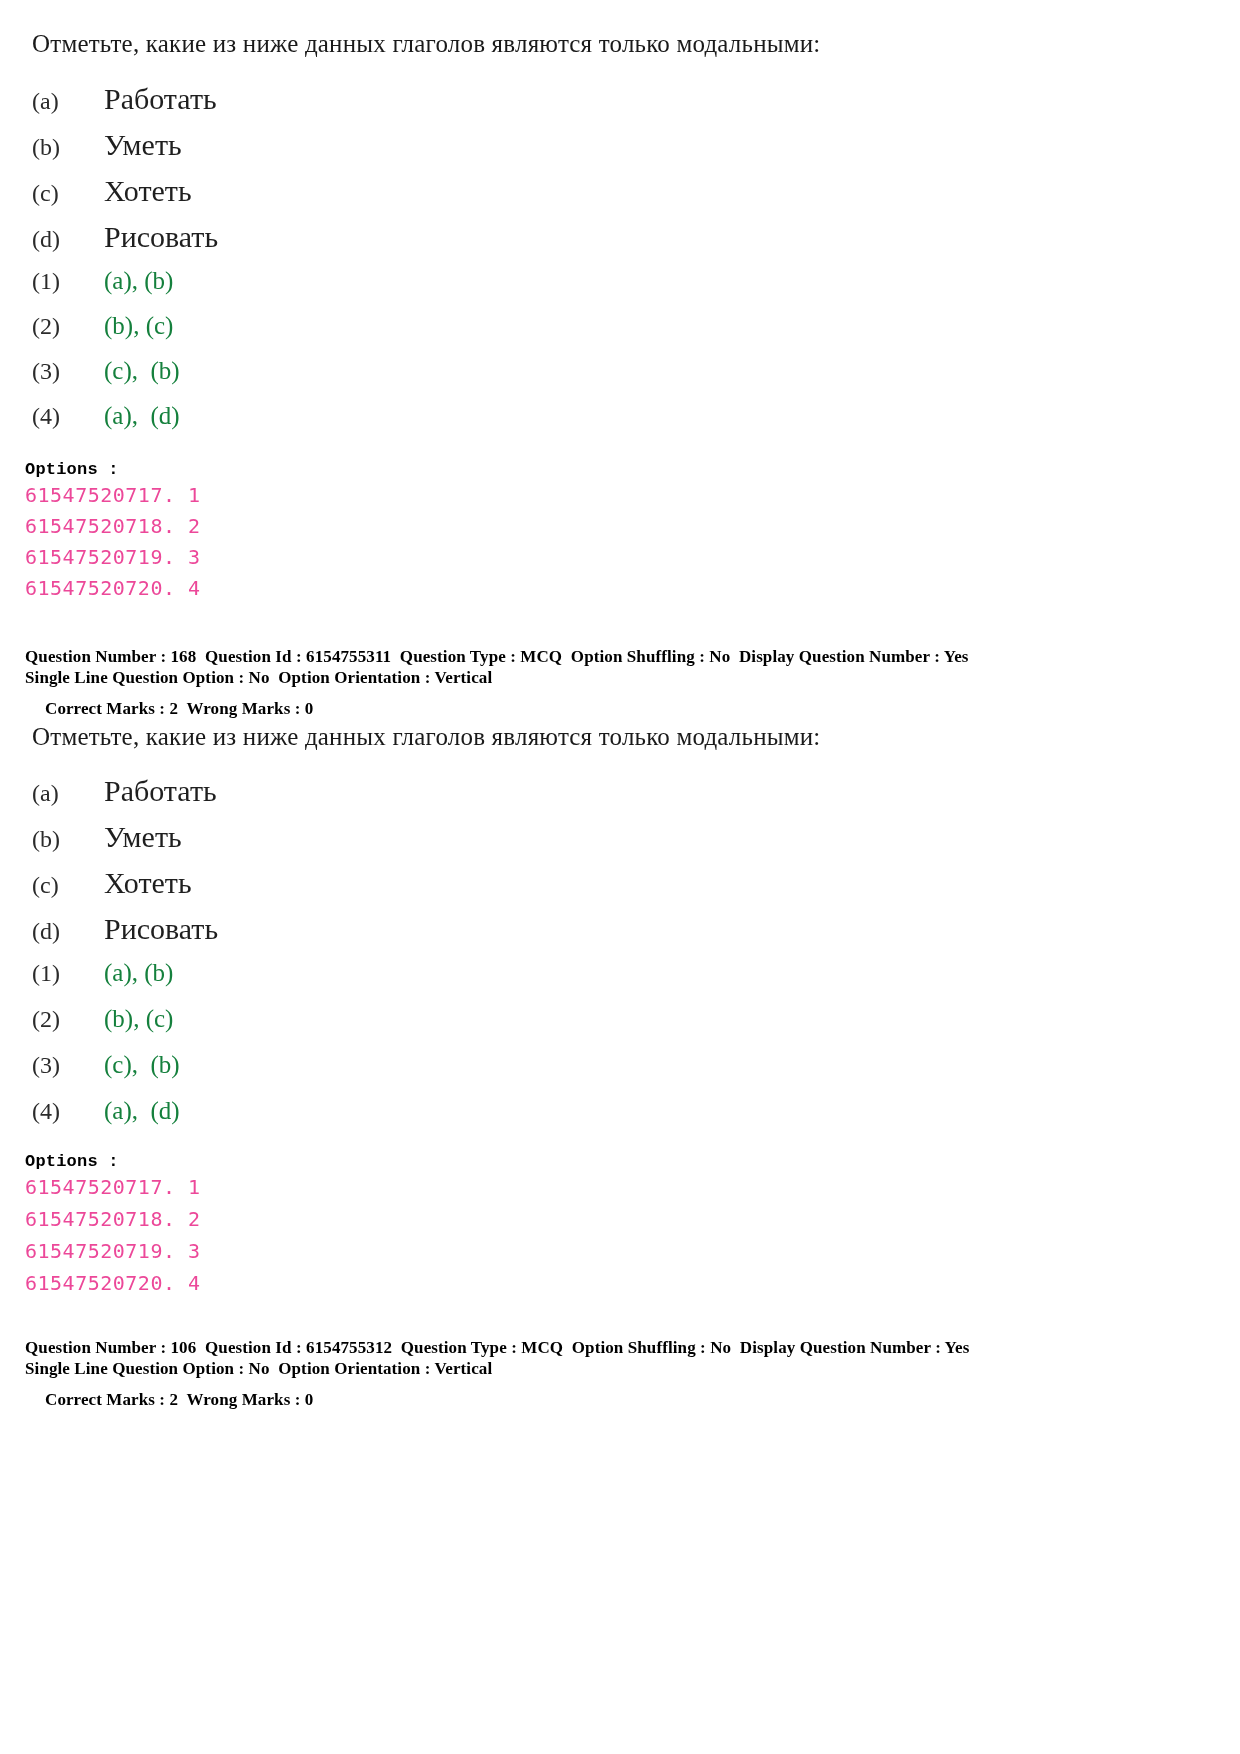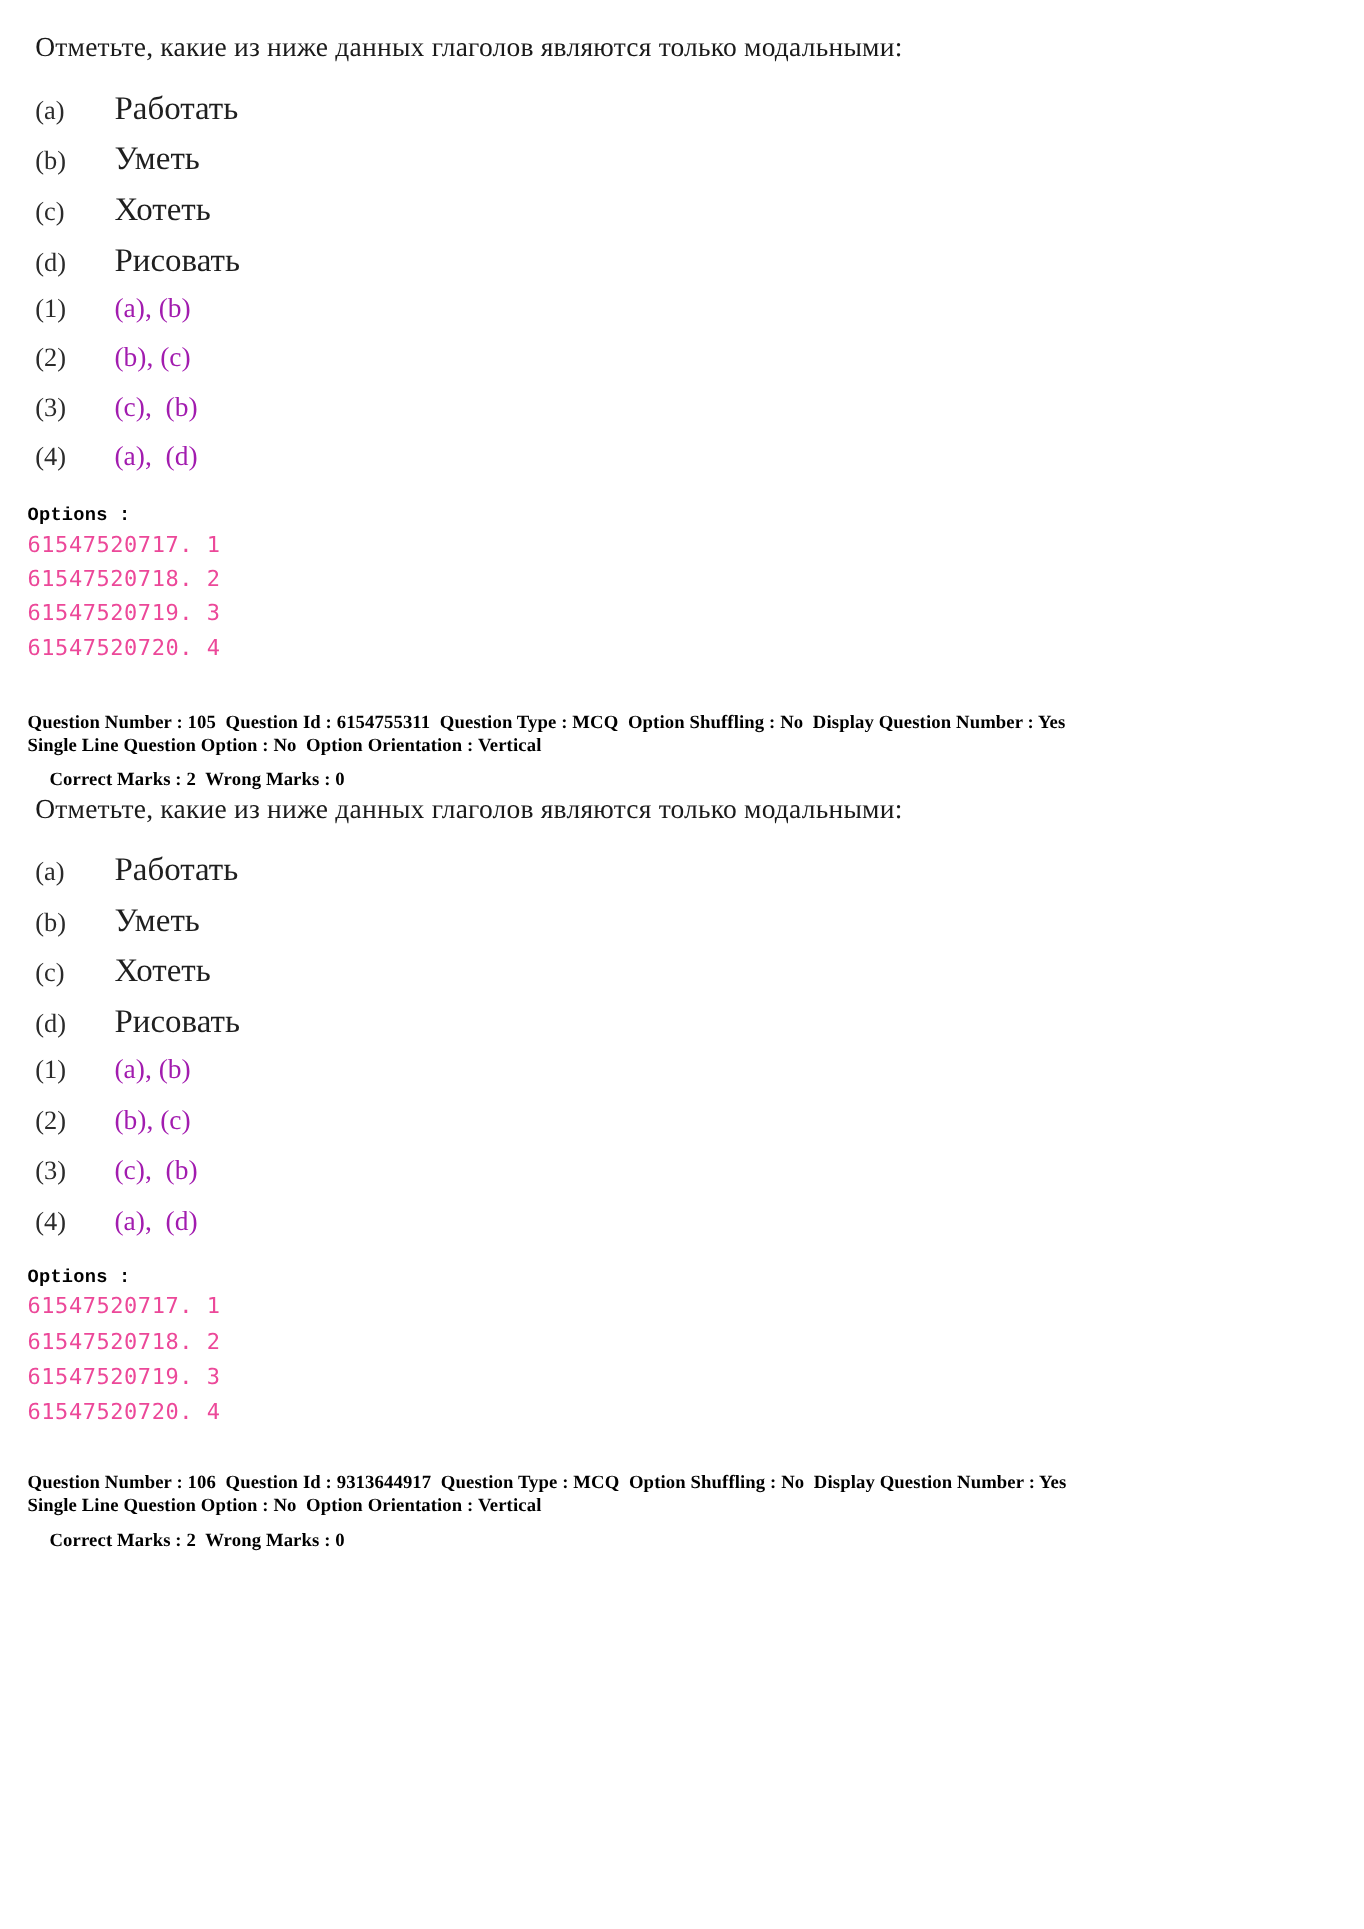--- a/index.html
+++ b/index.html
@@ -72,21 +72,21 @@
     color: #262626;
   }
   .choice-label {
     width: 72px;
     flex: 0 0 72px;
     font-size: 24px;
     color: #2b2b2b;
   }
   .choice-text {
     font-size: 25px;
-    color: #a21caf;
+    color: #15803d;
     white-space: pre;
   }
 
   .options-header {
     font-family: Liberation Mono, monospace;
     font-weight: bold;
     font-size: 17px;
     color: #000000;
     letter-spacing: 0.2px;
   }
@@ -167,21 +167,21 @@
     <div class="abs options-header" style="left:25px; top:460px;">Options :</div>
 
     <div class="abs" style="left:25px; top:485px;">
       <div class="option-id-row" style="height:31px;">61547520717. 1</div>
       <div class="option-id-row" style="height:31px;">61547520718. 2</div>
       <div class="option-id-row" style="height:31px;">61547520719. 3</div>
       <div class="option-id-row" style="height:31px;">61547520720. 4</div>
     </div>
 
     <div class="abs meta-block" style="left:25px; top:647px; width:1190px;">
-      <div class="meta-line">Question Number : 105  Question Id : 6154755311  Question Type : MCQ  Option Shuffling : No  Display Question Number : Yes</div>
+      <div class="meta-line">Question Number : 168  Question Id : 6154755311  Question Type : MCQ  Option Shuffling : No  Display Question Number : Yes</div>
       <div class="meta-line">Single Line Question Option : No  Option Orientation : Vertical</div>
       <div class="meta-line meta-marks">Correct Marks : 2  Wrong Marks : 0</div>
     </div>
   </div>
 
   <div class="question-block">
 
     <div class="abs q-stem" style="left:32px; top:721px; width:1180px;">Отметьте, какие из ниже данных глаголов являются только модальными:</div>
 
     <div class="abs sub-list" style="left:32px; top:776px; width:600px;">
@@ -225,19 +225,19 @@
     <div class="abs options-header" style="left:25px; top:1152px;">Options :</div>
 
     <div class="abs" style="left:25px; top:1177px;">
       <div class="option-id-row" style="height:32px;">61547520717. 1</div>
       <div class="option-id-row" style="height:32px;">61547520718. 2</div>
       <div class="option-id-row" style="height:32px;">61547520719. 3</div>
       <div class="option-id-row" style="height:32px;">61547520720. 4</div>
     </div>
 
     <div class="abs meta-block" style="left:25px; top:1338px; width:1190px;">
-      <div class="meta-line">Question Number : 106  Question Id : 9313644917  Question Type : MCQ  Option Shuffling : No  Display Question Number : Yes</div>
+      <div class="meta-line">Question Number : 106  Question Id : 6154755312  Question Type : MCQ  Option Shuffling : No  Display Question Number : Yes</div>
       <div class="meta-line">Single Line Question Option : No  Option Orientation : Vertical</div>
       <div class="meta-line meta-marks">Correct Marks : 2  Wrong Marks : 0</div>
     </div>
   </div>
 
 </div>
 
 </body></html>

